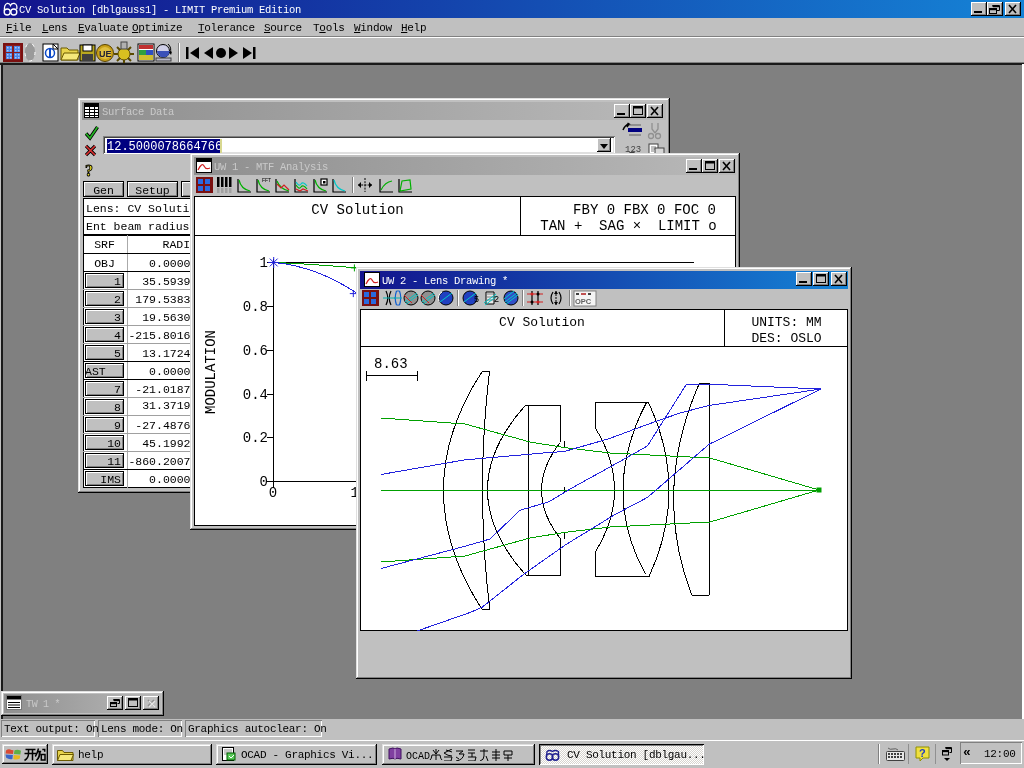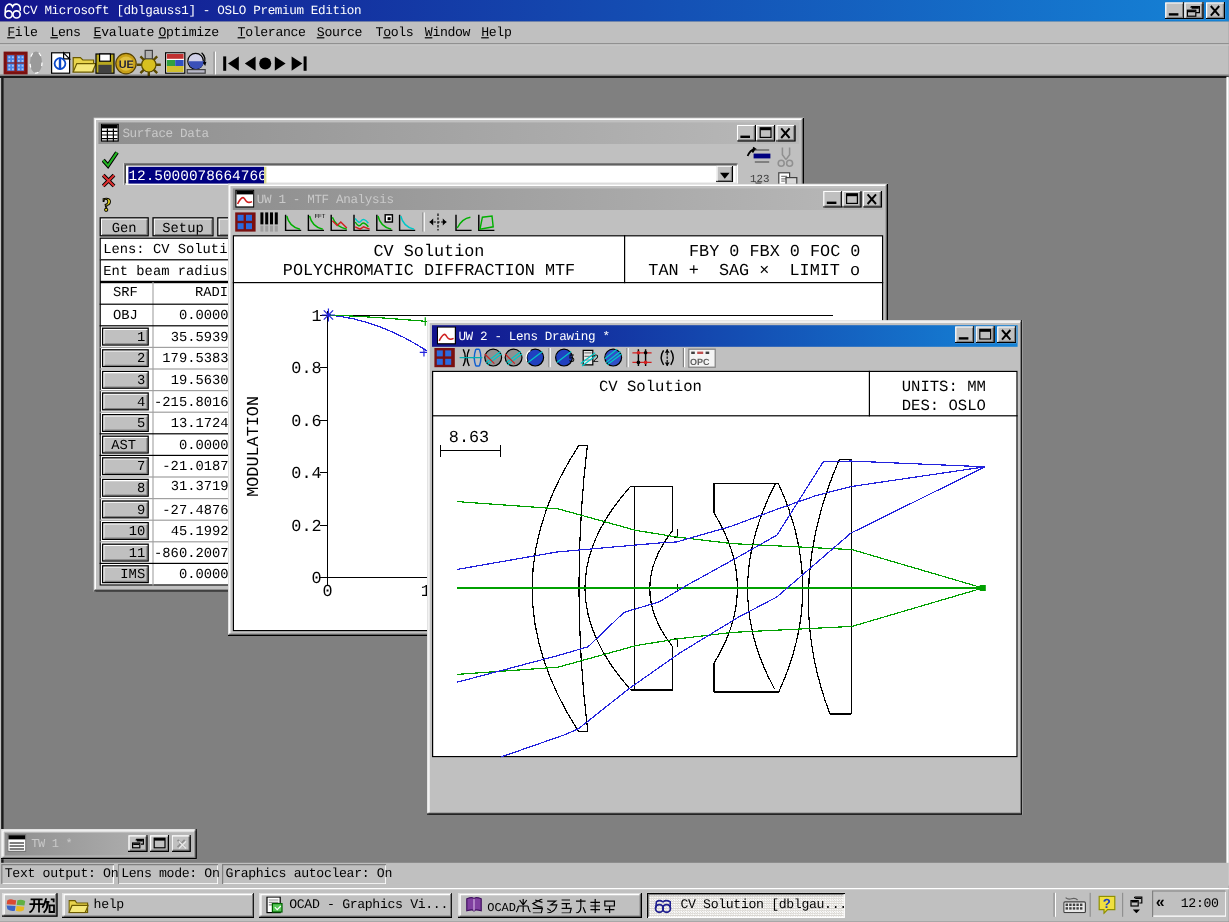--- a/index.html
+++ b/index.html
@@ -26,21 +26,21 @@
 <body>
 
 <div class="abs grad-a" style="left:0;top:0;width:1024px;height:18px"></div>
 <svg class="abs" style="left:3px;top:1px" width="16" height="16" viewBox="0 0 16 16">
     <g fill="none" stroke="#fff" stroke-width="1.4">
       <circle cx="4.2" cy="11" r="3"></circle>
       <circle cx="10.8" cy="11" r="3"></circle>
       <path d="M1.4 10 Q1 3.5 4 2.5 Q6.5 2 7.5 4.5 Q8.5 2 11.5 2.5 Q14.5 3.5 13.8 8" stroke-width="1.3"></path>
     </g>
   </svg>
-<div class="ttxt" style="left:19px;color:#fff">CV Microsoft [dblgauss1] - OSLO Premium Edition</div>
+<div class="ttxt" style="left:19px;color:#fff">CV Solution [dblgauss1] - LIMIT Premium Edition</div>
 <div class="wb" style="left:971px;top:2px">
     <svg width="16" height="14">
       <rect x="3" y="9" width="8" height="2" fill="#000"></rect>
     </svg>
   </div>
 <div class="wb" style="left:987px;top:2px">
     <svg width="16" height="14">
       <g fill="none" stroke="#000">
         <path d="M5.5 3.5 H12.5 V8.5 H9.5 M5.5 3.5 V4.5"></path>
         <path d="M6 4.5 H12" stroke-width="1.4"></path>
@@ -259,21 +259,21 @@
 <div class="abs" style="left:5px;top:227px;width:180px;height:1px;background:#a0a0a0"></div>
 <div class="abs" style="left:7px;top:229px;width:38.5px;height:15px;background:#c0c0c0;border:1px solid #000;box-shadow:inset 1px 1px 0 #fff,inset -1px -1px 0 #808080"></div>
 <div class="abs m11" style="left:7px;top:232px;width:36px;text-align:right">4</div>
 <div class="abs m11" style="left:32px;top:232px;width:80.5px;text-align:right;white-space:pre">-215.8016</div>
 <div class="abs" style="left:5px;top:245px;width:180px;height:1px;background:#a0a0a0"></div>
 <div class="abs" style="left:7px;top:247px;width:38.5px;height:15px;background:#c0c0c0;border:1px solid #000;box-shadow:inset 1px 1px 0 #fff,inset -1px -1px 0 #808080"></div>
 <div class="abs m11" style="left:7px;top:250px;width:36px;text-align:right">5</div>
 <div class="abs m11" style="left:32px;top:250px;width:80.5px;text-align:right;white-space:pre">13.1724</div>
 <div class="abs" style="left:5px;top:263px;width:180px;height:1px;background:#000"></div>
 <div class="abs" style="left:7px;top:265px;width:38.5px;height:15px;background:#c0c0c0;border:1px solid #000;box-shadow:inset 1px 1px 0 #fff,inset -1px -1px 0 #808080"></div>
-<div class="abs m11" style="left:7px;top:268px;width:36px;text-align:center">AST</div>
+<div class="abs m11" style="left:7px;top:268px;width:36px;text-align:left">AST</div>
 <div class="abs m11" style="left:32px;top:268px;width:80.5px;text-align:right;white-space:pre">0.0000</div>
 <div class="abs" style="left:5px;top:281px;width:180px;height:1px;background:#000"></div>
 <div class="abs" style="left:7px;top:283px;width:38.5px;height:15px;background:#c0c0c0;border:1px solid #000;box-shadow:inset 1px 1px 0 #fff,inset -1px -1px 0 #808080"></div>
 <div class="abs m11" style="left:7px;top:286px;width:36px;text-align:right">7</div>
 <div class="abs m11" style="left:32px;top:286px;width:80.5px;text-align:right;white-space:pre">-21.0187</div>
 <div class="abs" style="left:5px;top:299px;width:180px;height:1px;background:#a0a0a0"></div>
 <div class="abs" style="left:7px;top:301px;width:38.5px;height:15px;background:#c0c0c0;border:1px solid #000;box-shadow:inset 1px 1px 0 #fff,inset -1px -1px 0 #808080"></div>
 <div class="abs m11" style="left:7px;top:304px;width:36px;text-align:right">8</div>
 <div class="abs m11" style="left:32px;top:302px;width:80.5px;text-align:right;white-space:pre">31.3719</div>
 <div class="abs" style="left:5px;top:317px;width:180px;height:1px;background:#a0a0a0"></div>
@@ -371,22 +371,21 @@
         <path d="M187 14 q4 -8 11 -9" stroke="#00b000" fill="none"></path>
         <path d="M205 3 v13 h13" stroke="#000"></path>
         <path d="M206 15 l2 -10 8 -1 1 9 z" stroke="#00b000"></path>
       </g>
  </svg>
 
  <div class="abs" style="left:4px;top:43px;width:542px;height:330px;background:#fff;border:1px solid #000"></div>
  <div class="abs" style="left:4px;top:82px;width:542px;height:1px;background:#000"></div>
  <div class="abs" style="left:330px;top:43px;width:1px;height:40px;background:#000"></div>
  <div class="abs m14" style="left:4px;top:50px;width:327px;text-align:center">CV Solution</div>
- <div class="abs m14" style="left:4px;top:66px;width:327px;text-align:center">POLYCHROMATIC DIFFRACTION MTF</div>
- <div class="abs m14" style="left:312px;top:50px;width:215px;text-align:right">FBY 0 FBX 0 FOC 0</div>
+ <div class="abs m14" style="left:347px;top:50px;width:215px;text-align:center">FBY 0 FBX 0 FOC 0</div>
  <div class="abs m14" style="left:331px;top:66px;width:215px;text-align:center">TAN +&nbsp;&nbsp;SAG ×&nbsp;&nbsp;LIMIT o</div>
  <svg class="abs" style="left:4px;top:43px" width="542" height="330" viewBox="0 0 542 330">
 <g fill="none" stroke="#000" stroke-width="1" shape-rendering="crispEdges">
 <path d="M79 63 V285.5 M79 285.5 H500"></path>
 <path d="M73 285.5 H79 M73 241.8 H79 M73 198.0 H79 M73 154.3 H79 M73 110.5 H79 M73 66.8 H79 M79 285.5 v6 M163.6 285.5 v6"></path>
 <path d="M79 66.6 H500"></path>
 </g>
 <text x="74" y="290.0" font-size="14" font-family="Liberation Mono" text-anchor="end">0</text>
 <text x="74" y="246.3" font-size="14" font-family="Liberation Mono" text-anchor="end">0.2</text>
 <text x="74" y="202.5" font-size="14" font-family="Liberation Mono" text-anchor="end">0.4</text>

